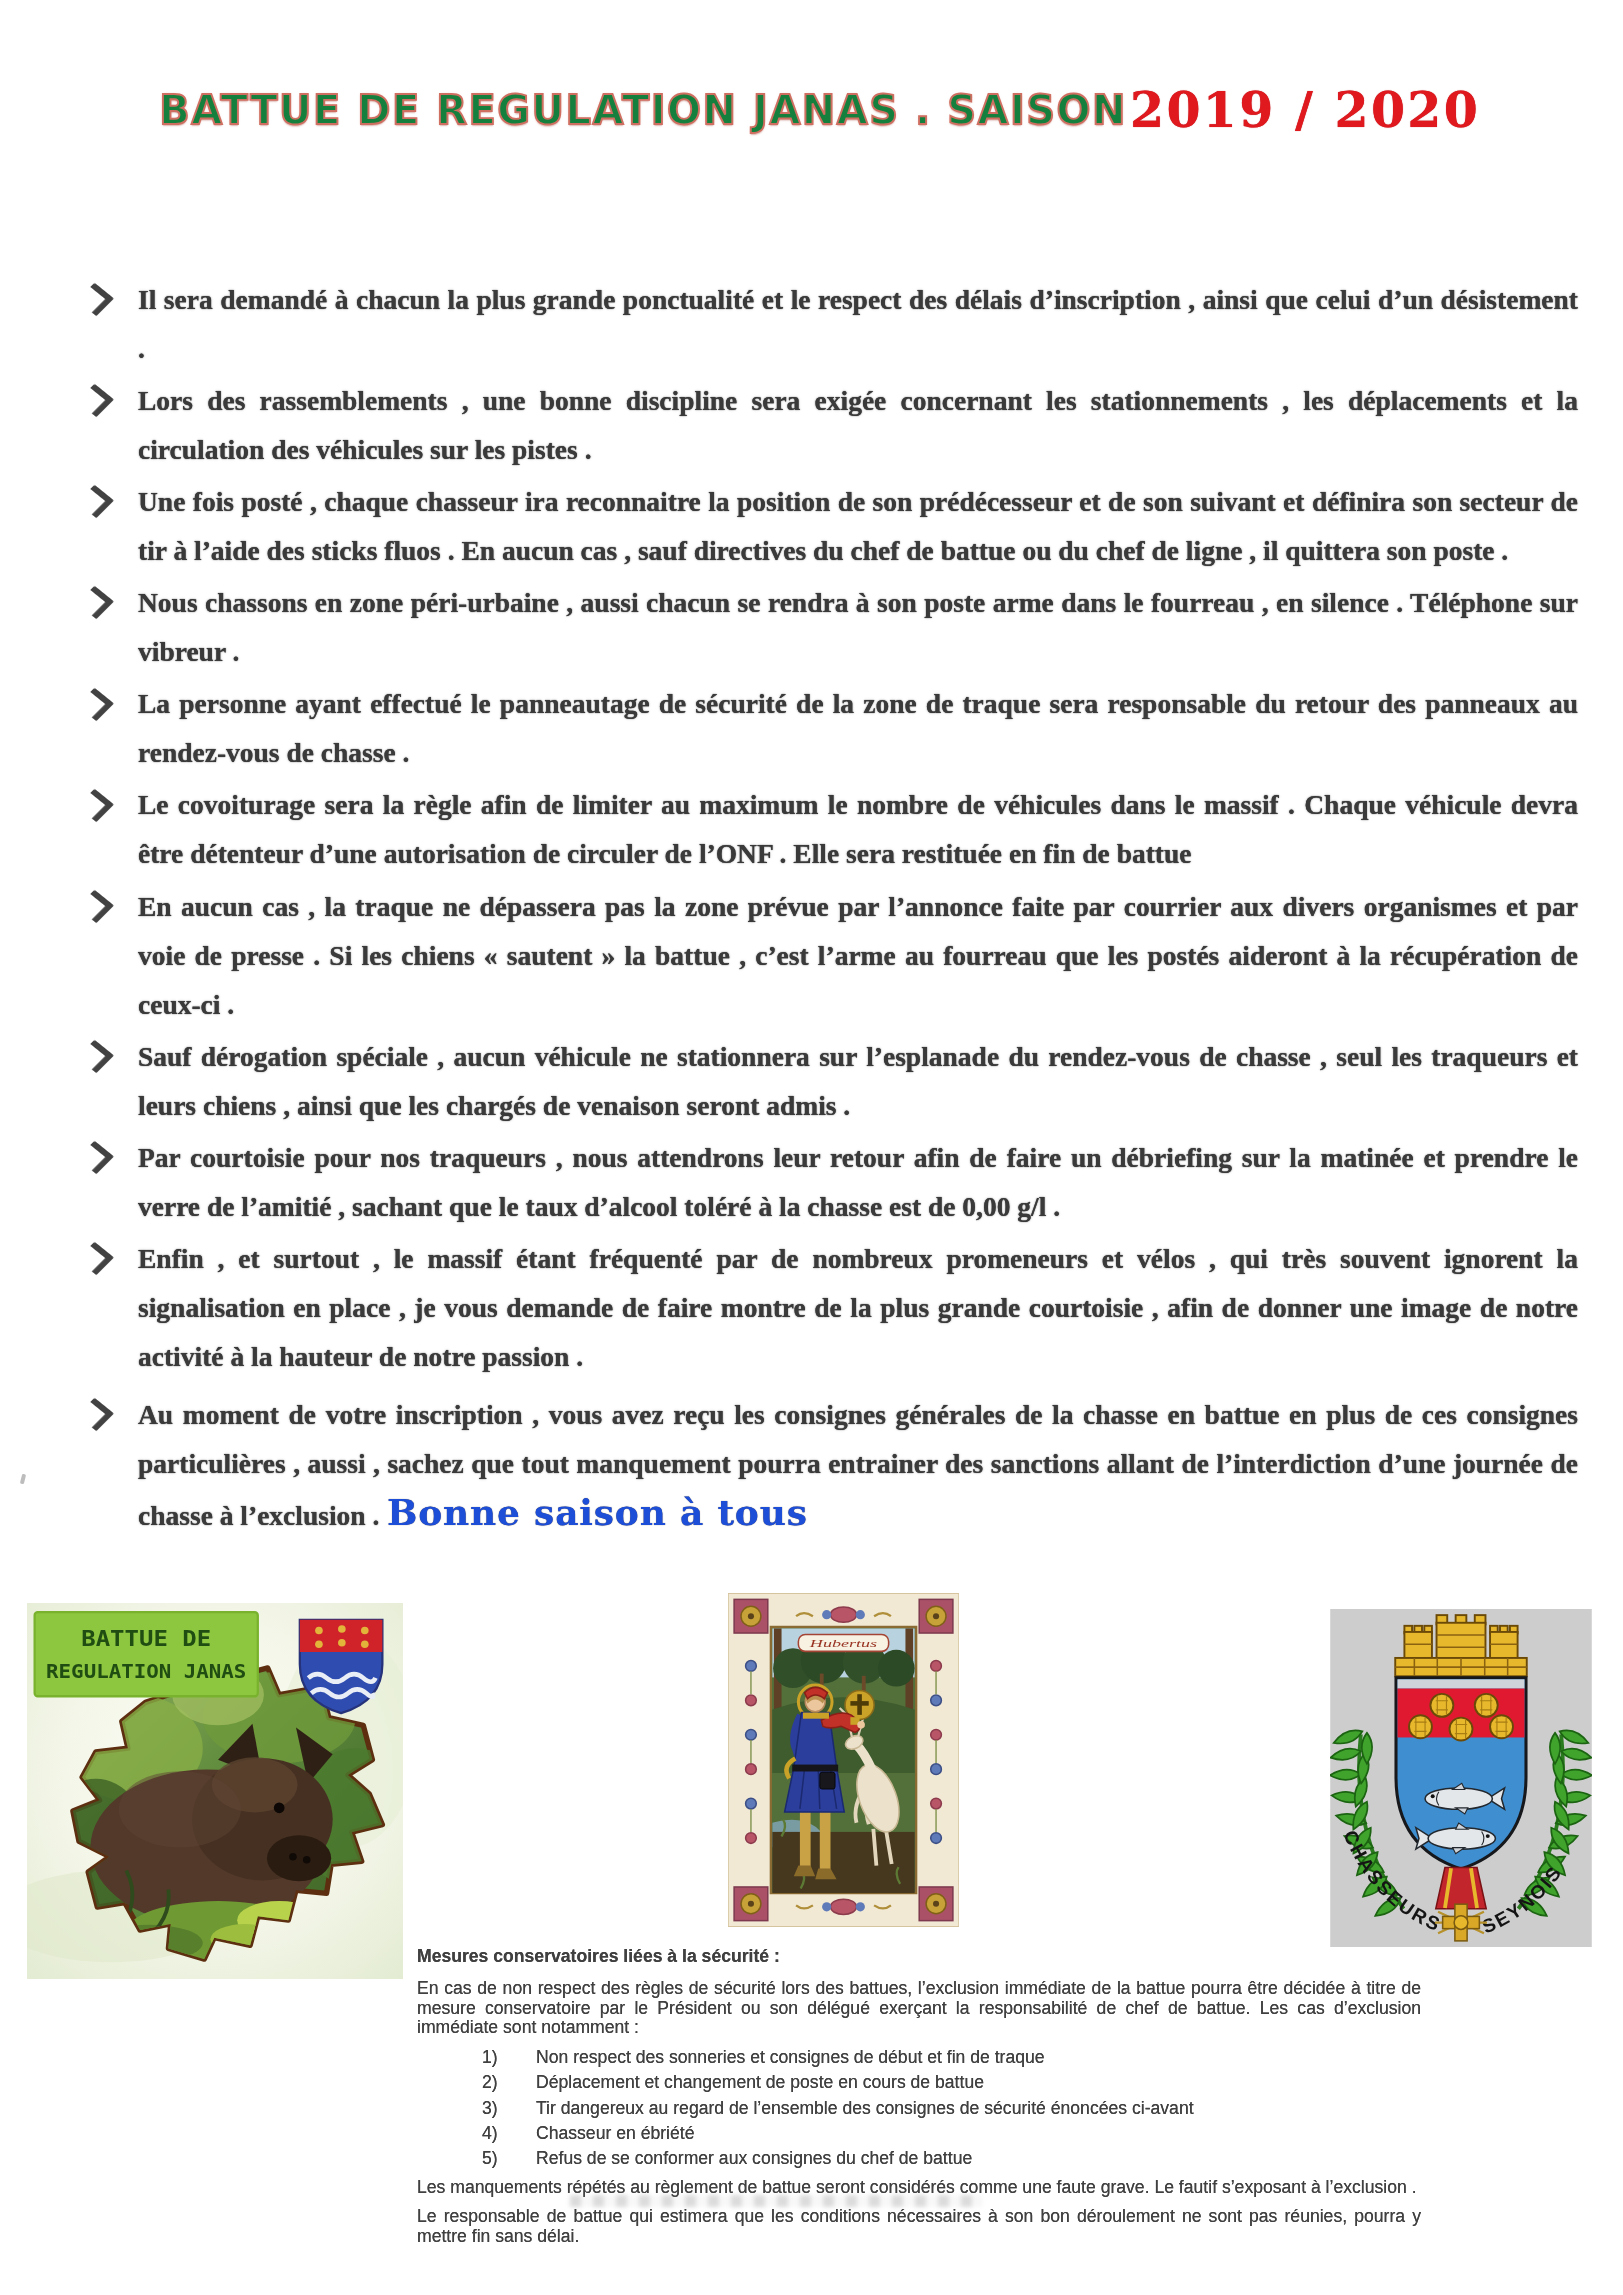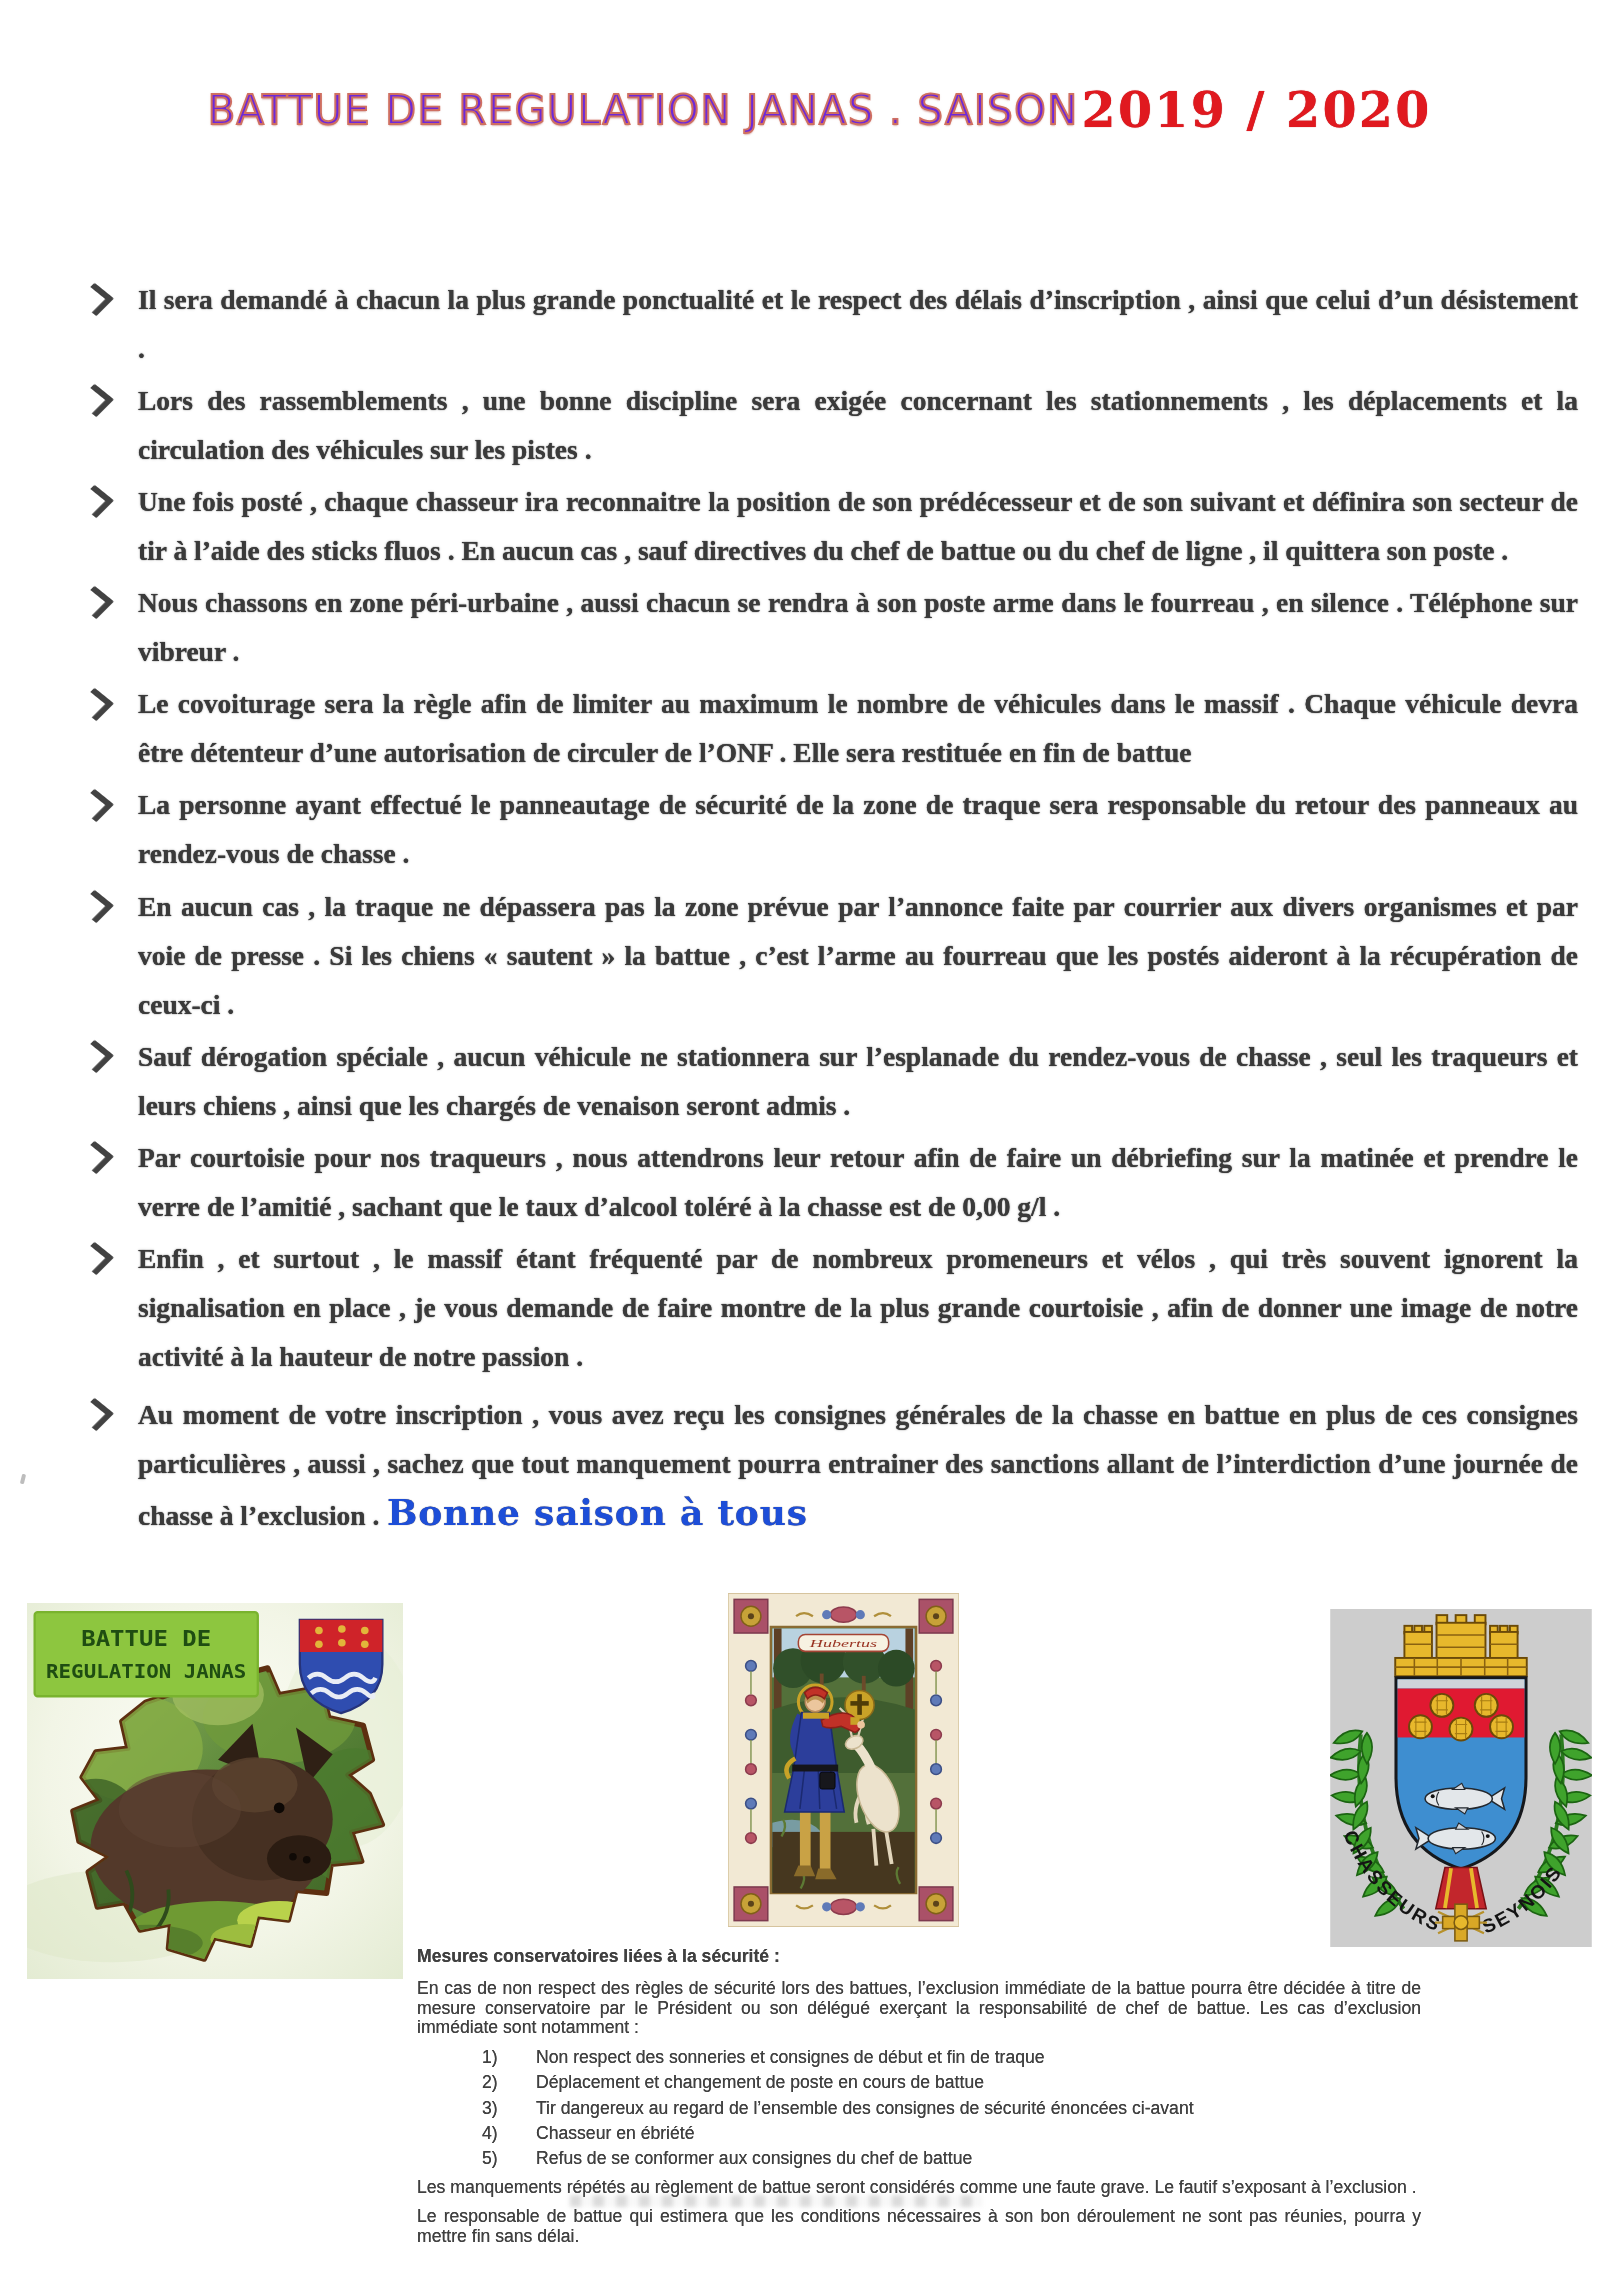--- a/index.html
+++ b/index.html
@@ -2,22 +2,22 @@
 <html style="font-size:12.2px"><head>
 <meta charset="utf-8">
 <style>
   html,body{margin:0;padding:0;background:#888;}
   .page{position:relative;width:1624px;height:2295px;background:#ffffff;overflow:hidden;
         font-family:"Liberation Serif",serif;}
 
   
   .h-title{position:absolute;top:81px;left:0;width:1624px;text-align:center;padding-left:15.3px;
            box-sizing:border-box;white-space:nowrap;margin:0;}
-  .outline-txt{font-family:"DejaVu Sans",sans-serif;font-weight:normal;
-           color:#6d28d9;-webkit-text-stroke:1.9px #cf6f61;
+  .outline-txt{font-family:"DejaVu Sans",sans-serif;font-weight:bold;
+           color:#15803d;-webkit-text-stroke:1.9px #cf6f61;
            text-shadow:0 0 2.3px rgba(205,100,88,.55),0 2.3px 1.5px rgba(160,70,58,.35);
            letter-spacing:1.5px;}
   .h-title .main{font-size:40px;vertical-align:middle;}
   .h-title .season{font-family:"DejaVu Serif",serif;font-weight:900;color:#e0191f;
            -webkit-text-stroke:0;text-shadow:0 0 0.8px #b00f14;
            font-size:49px;letter-spacing:2.3px;margin-left:3px;vertical-align:middle;}
   .h-sub{position:absolute;top:184px;left:0;width:1624px;text-align:center;padding-right:80px;
            box-sizing:border-box;font-size:36px;margin:0;}
 
   
@@ -57,22 +57,22 @@
 <div class="page">
 
   <h1 class="h-title"><span class="main outline-txt">BATTUE DE REGULATION JANAS . SAISON</span><span class="season">2019 / 2020</span></h1>
 
 
   <ul class="consignes">
     <li><span class="marker"></span><span>Il sera demandé à chacun la plus grande ponctualité et le respect des délais d’inscription , ainsi que celui d’un désistement .</span></li>
     <li><span class="marker"></span><span>Lors des rassemblements , une bonne discipline sera exigée concernant les stationnements , les déplacements et la circulation des véhicules sur les pistes .</span></li>
     <li><span class="marker"></span><span>Une fois posté , chaque chasseur ira reconnaitre la position de son prédécesseur et de son suivant et définira son secteur de tir à l’aide des sticks fluos . En aucun cas , sauf directives du chef de battue ou du chef de ligne , il quittera son poste .</span></li>
     <li><span class="marker"></span><span>Nous chassons en zone péri-urbaine , aussi chacun se rendra à son poste arme dans le fourreau , en silence . Téléphone sur vibreur .</span></li>
+    <li><span class="marker"></span><span>La personne ayant effectué le panneautage de sécurité de la zone de traque sera responsable du retour des panneaux au rendez-vous de chasse .</span></li>
     <li><span class="marker"></span><span>Le covoiturage sera la règle afin de limiter au maximum le nombre de véhicules dans le massif . Chaque véhicule devra être détenteur d’une autorisation de circuler de l’ONF . Elle sera restituée en fin de battue</span></li>
-    <li><span class="marker"></span><span>La personne ayant effectué le panneautage de sécurité de la zone de traque sera responsable du retour des panneaux au rendez-vous de chasse .</span></li>
     <li><span class="marker"></span><span>En aucun cas , la traque ne dépassera pas la zone prévue par l’annonce faite par courrier aux divers organismes et par voie de presse . Si les chiens « sautent » la battue , c’est l’arme au fourreau que les postés aideront à la récupération de ceux-ci .</span></li>
     <li><span class="marker"></span><span>Sauf dérogation spéciale , aucun véhicule ne stationnera sur l’esplanade du rendez-vous de chasse , seul les traqueurs et leurs chiens , ainsi que les chargés de venaison seront admis .</span></li>
     <li><span class="marker"></span><span>Par courtoisie pour nos traqueurs , nous attendrons leur retour afin de faire un débriefing sur la matinée et prendre le verre de l’amitié , sachant que le taux d’alcool toléré à la chasse est de 0,00 g/l .</span></li>
     <li><span class="marker"></span><span>Enfin , et surtout , le massif étant fréquenté par de nombreux promeneurs et vélos , qui très souvent ignorent la signalisation en place , je vous demande de faire montre de la plus grande courtoisie , afin de donner une image de notre activité à la hauteur de notre passion .</span></li>
     <li class="mt"><span class="marker"></span><span>Au moment de votre inscription , vous avez reçu les consignes générales de la chasse en battue en plus de ces consignes particulières , aussi , sachez que tout manquement pourra entrainer des sanctions allant de l’interdiction d’une journée de chasse à l’exclusion .</span><span class="closing">Bonne saison à tous</span></li>
   </ul>
 
   <div class="artifact"></div>
 
   <svg class="img-abs" style="left:27px;top:1603px" width="376" height="376" viewBox="0 0 492 492">

